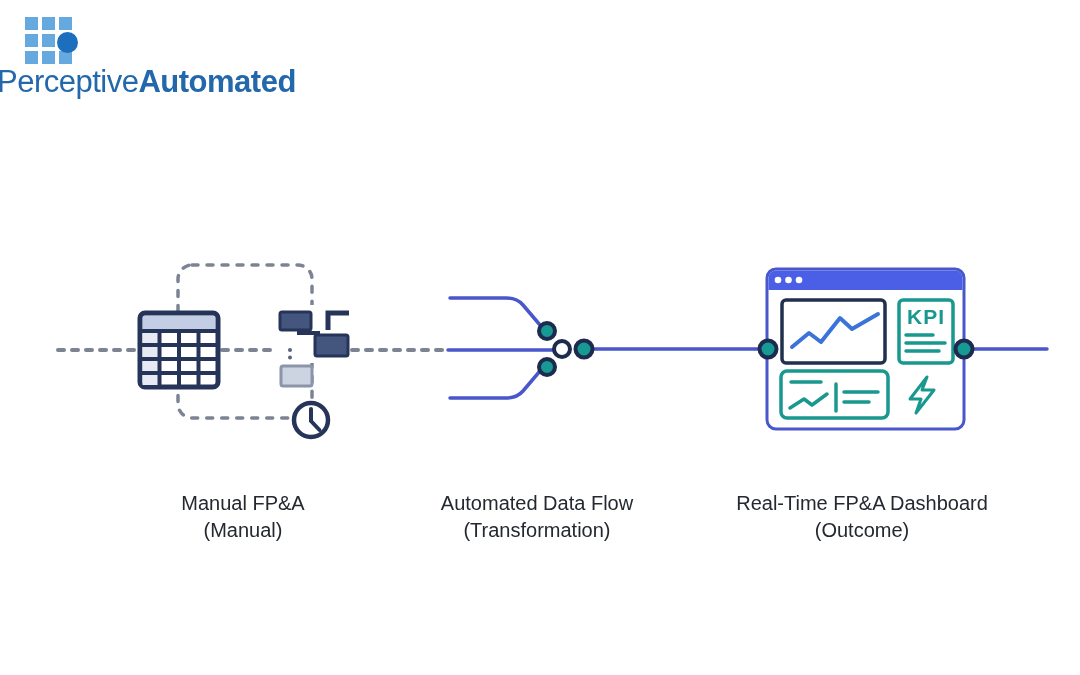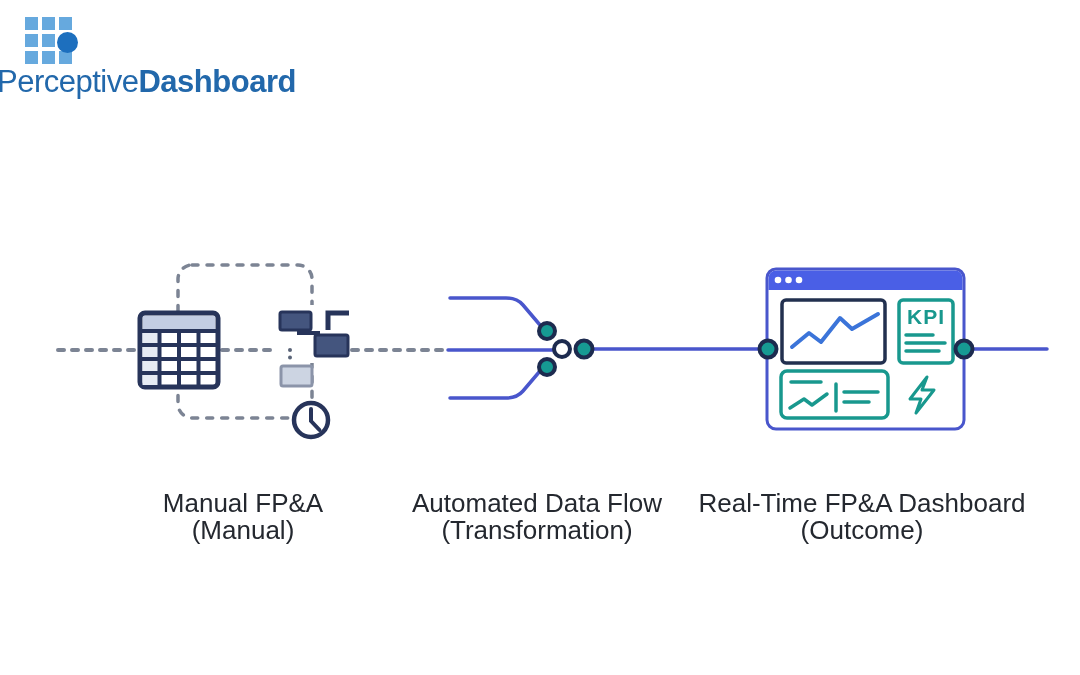--- a/index.html
+++ b/index.html
@@ -17,21 +17,21 @@
             background:#1d6fbe;}
   .logo-text{position:absolute;left:-3px;top:64px;font-size:31px;letter-spacing:-0.5px;
              color:#2268ab;white-space:nowrap;}
   .logo-text .bold{font-weight:700;}
 
   
   .diagram{position:absolute;left:0;top:250px;width:1080px;height:200px;}
 
   
   .stage-label{position:absolute;top:490px;width:400px;text-align:center;
-               color:#24282f;font-size:26px;font-weight:500;line-height:27px;}
+               color:#24282f;font-size:20px;font-weight:500;line-height:27px;}
   .stage-label .sub{display:block;}
   #label-1{left:43px;}
   #label-2{left:337px;}
   #label-3{left:662px;}
 </style>
 </head>
 <body>
 
 <div id="stage">
 
@@ -41,21 +41,21 @@
         <div class="sq"></div>
         <div class="sq"></div>
       <div class="sq"></div>
         <div class="sq"></div>
         <div class="sq hidden"></div>
       <div class="sq"></div>
         <div class="sq"></div>
         <div class="sq"></div>
     </div>
     <div class="logo-dot"></div>
-    <div class="logo-text"><span>Perceptive</span><span class="bold">Dashboard</span></div>
+    <div class="logo-text"><span>Perceptive</span><span class="bold">Automated</span></div>
   </div>
 
   <svg class="diagram" viewBox="0 0 1080 200">
 
     <g>
 
       <path d="M58,100 H138" fill="none" stroke="#7c8494" stroke-width="4" stroke-dasharray="6 8" stroke-linecap="round"></path>
       <path d="M222,100 H272" fill="none" stroke="#7c8494" stroke-width="4" stroke-dasharray="6 8" stroke-linecap="round"></path>
       <path d="M352,100 H448" fill="none" stroke="#7c8494" stroke-width="4" stroke-dasharray="6 8" stroke-linecap="round"></path>
 

